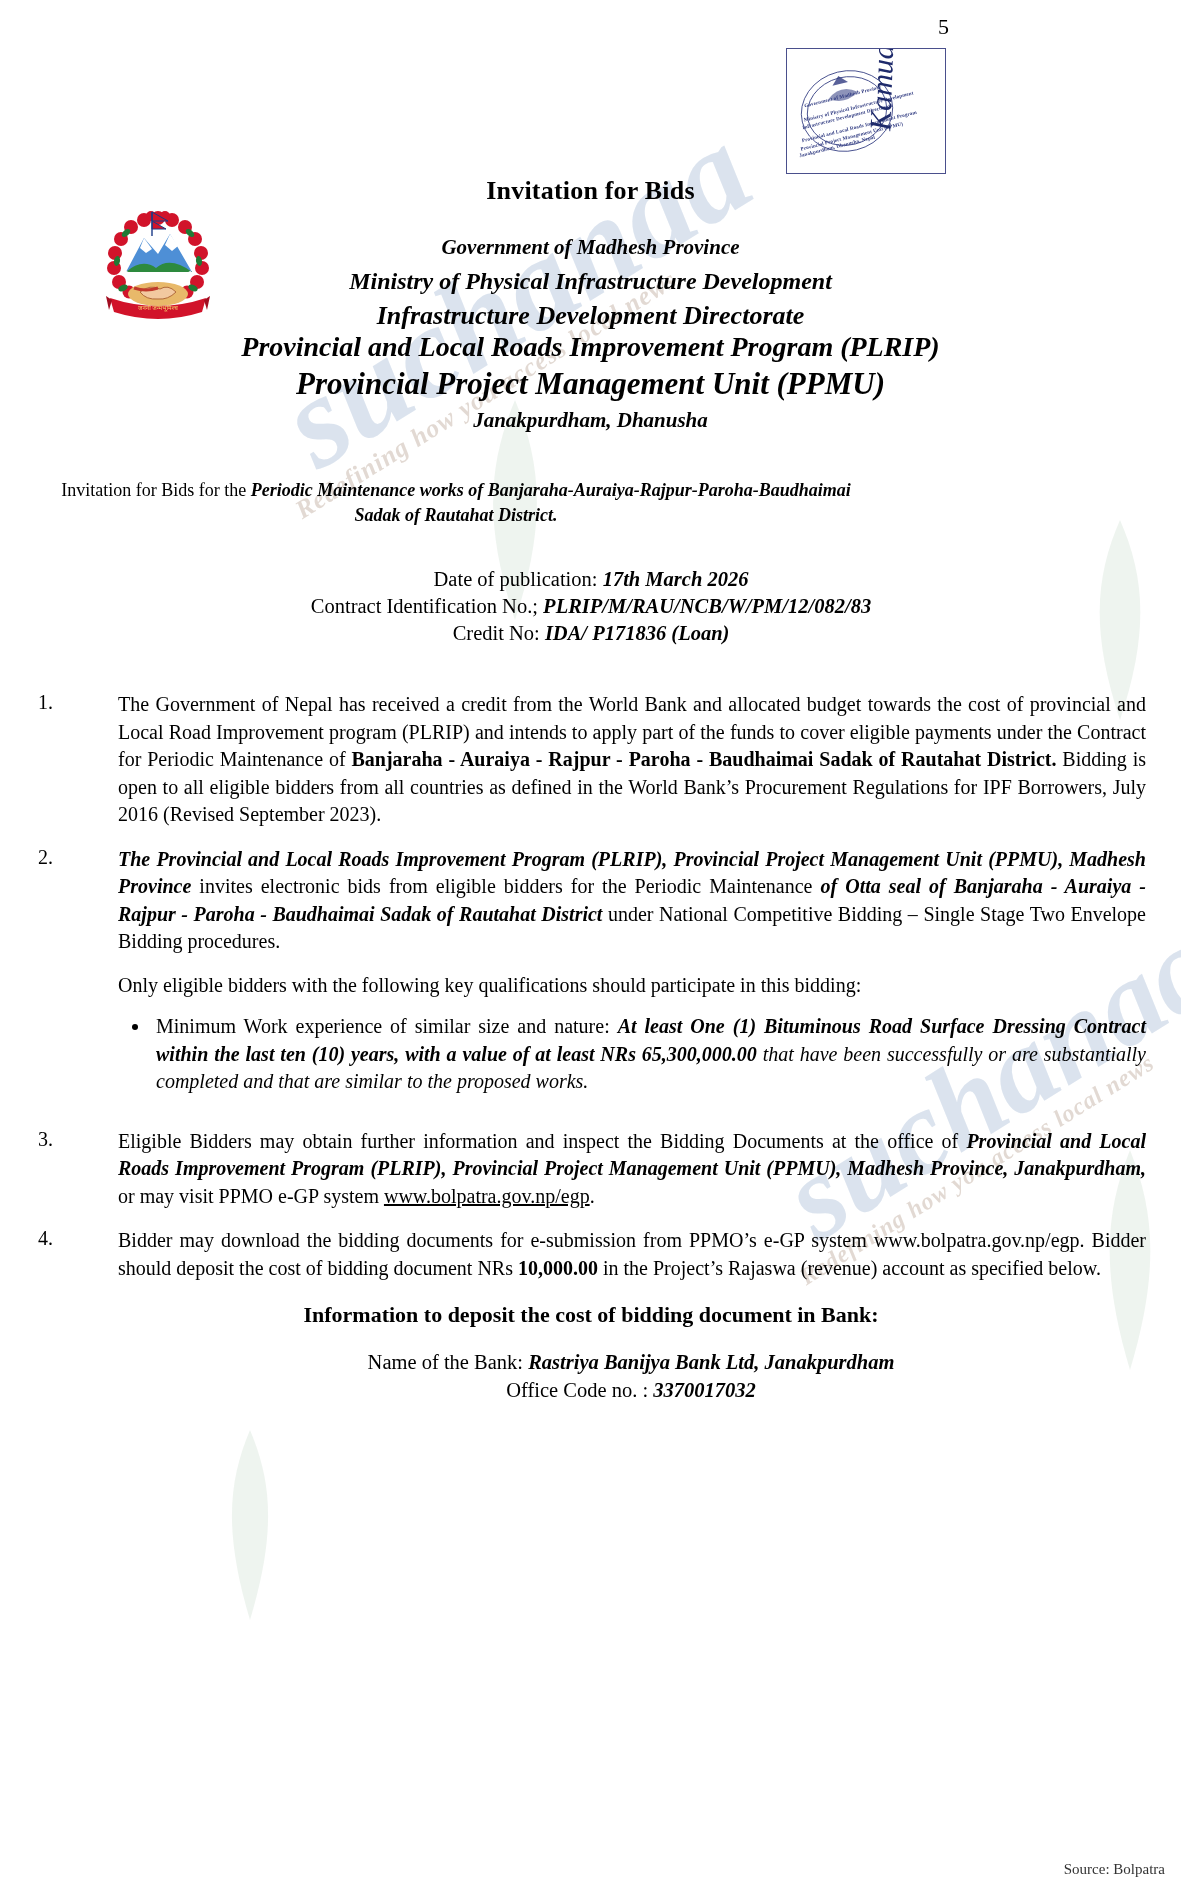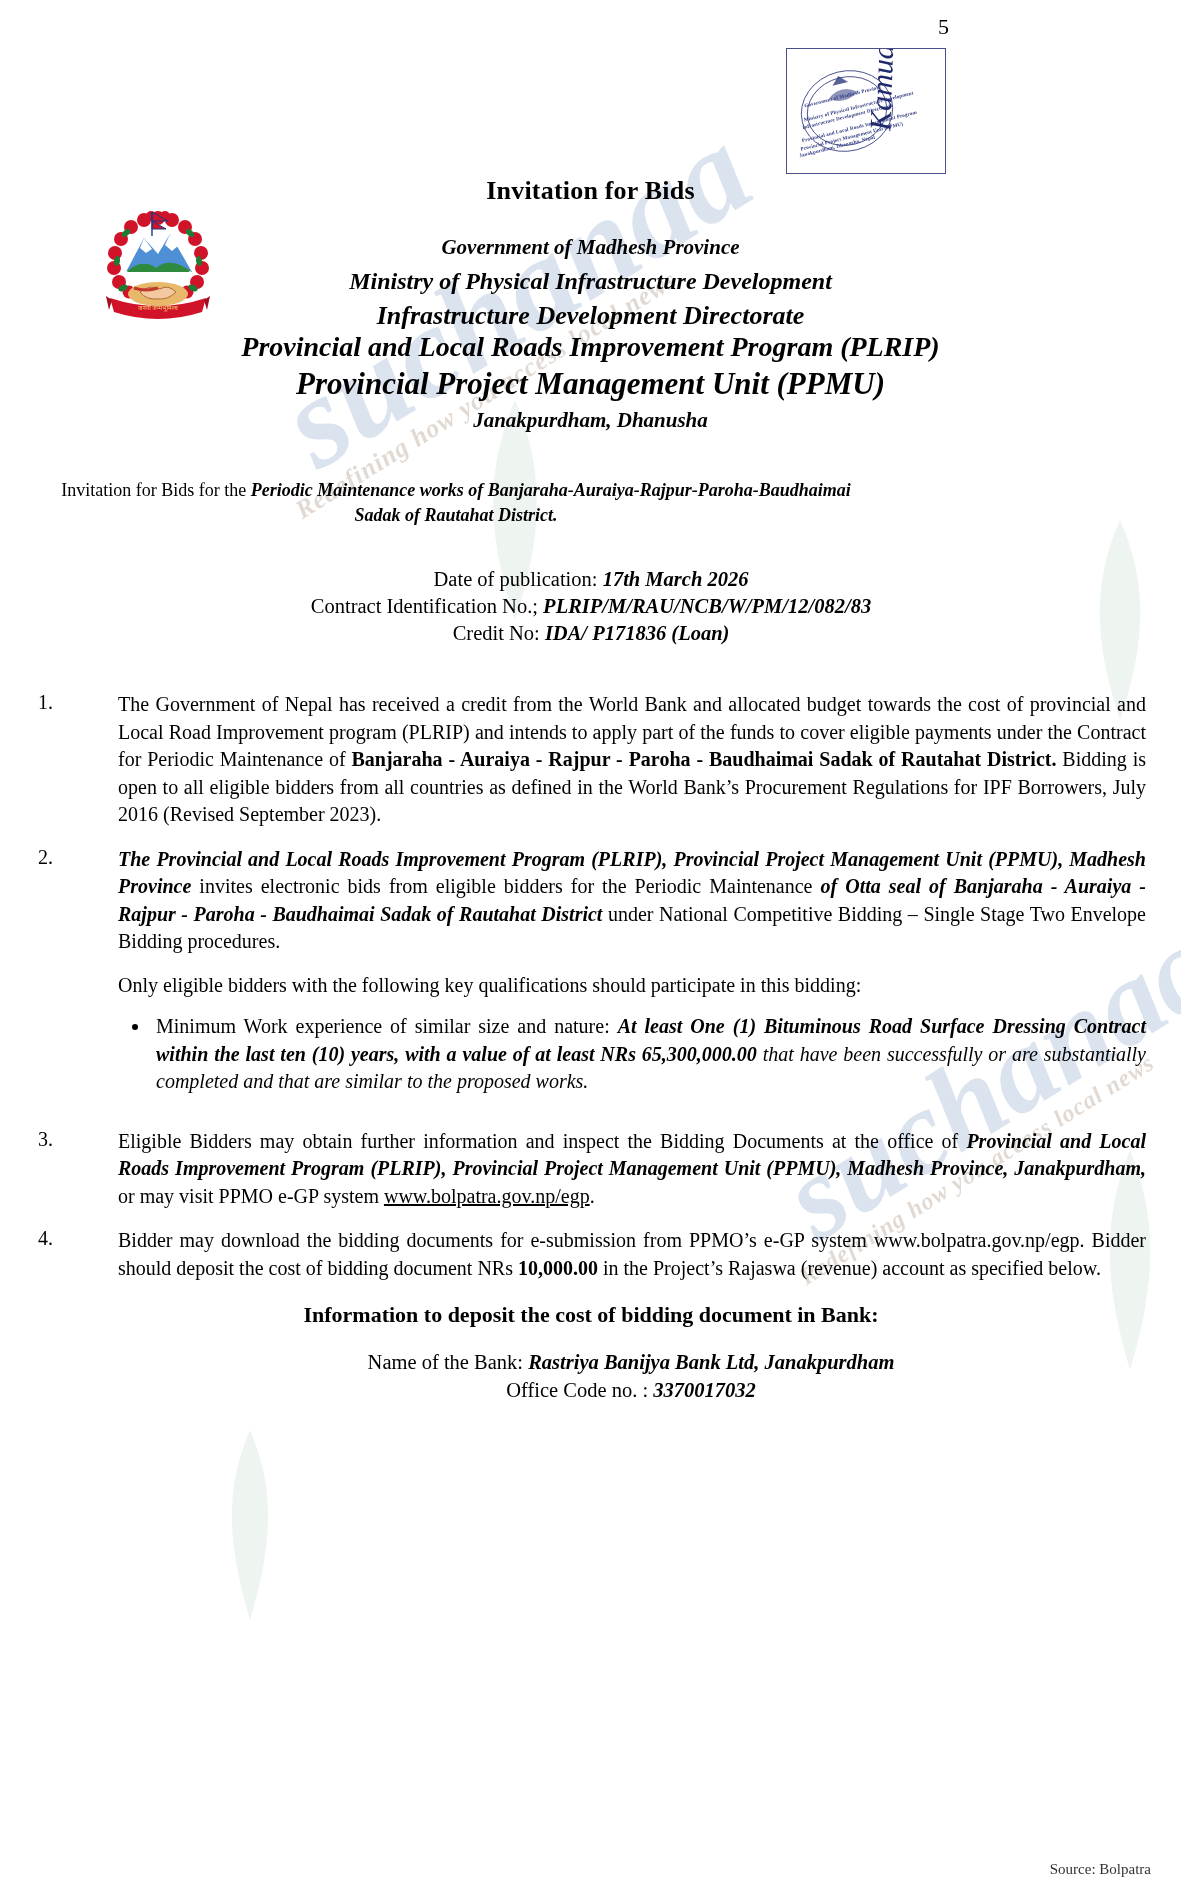--- a/index.html
+++ b/index.html
@@ -87,21 +87,21 @@
   }
   ul.quals li .bullet {
     position:absolute; left:14px; top:11px; width:6px; height:6px;
     background:#000; border-radius:50%;
   }
 
   .bank-head { margin-top:20px; font-size:22px; font-weight:bold; }
   .bank-lines { margin-top:20px; padding-left:80px; font-size:20.5px; line-height:28px; }
 
   .source {
-    position:absolute; right:30px; bottom:10px;
+    position:absolute; right:16px; bottom:10px;
     font-size:15px; color:#333; font-family:"Liberation Serif",serif;margin-left:20px;
   }
 </style>
 </head>
 <body>
 
 <div class="page">
 
   <div class="wm wm-text wm1">suchanaa</div>
   <div class="wm wm-text wm2">Redefining how you access local news</div>

